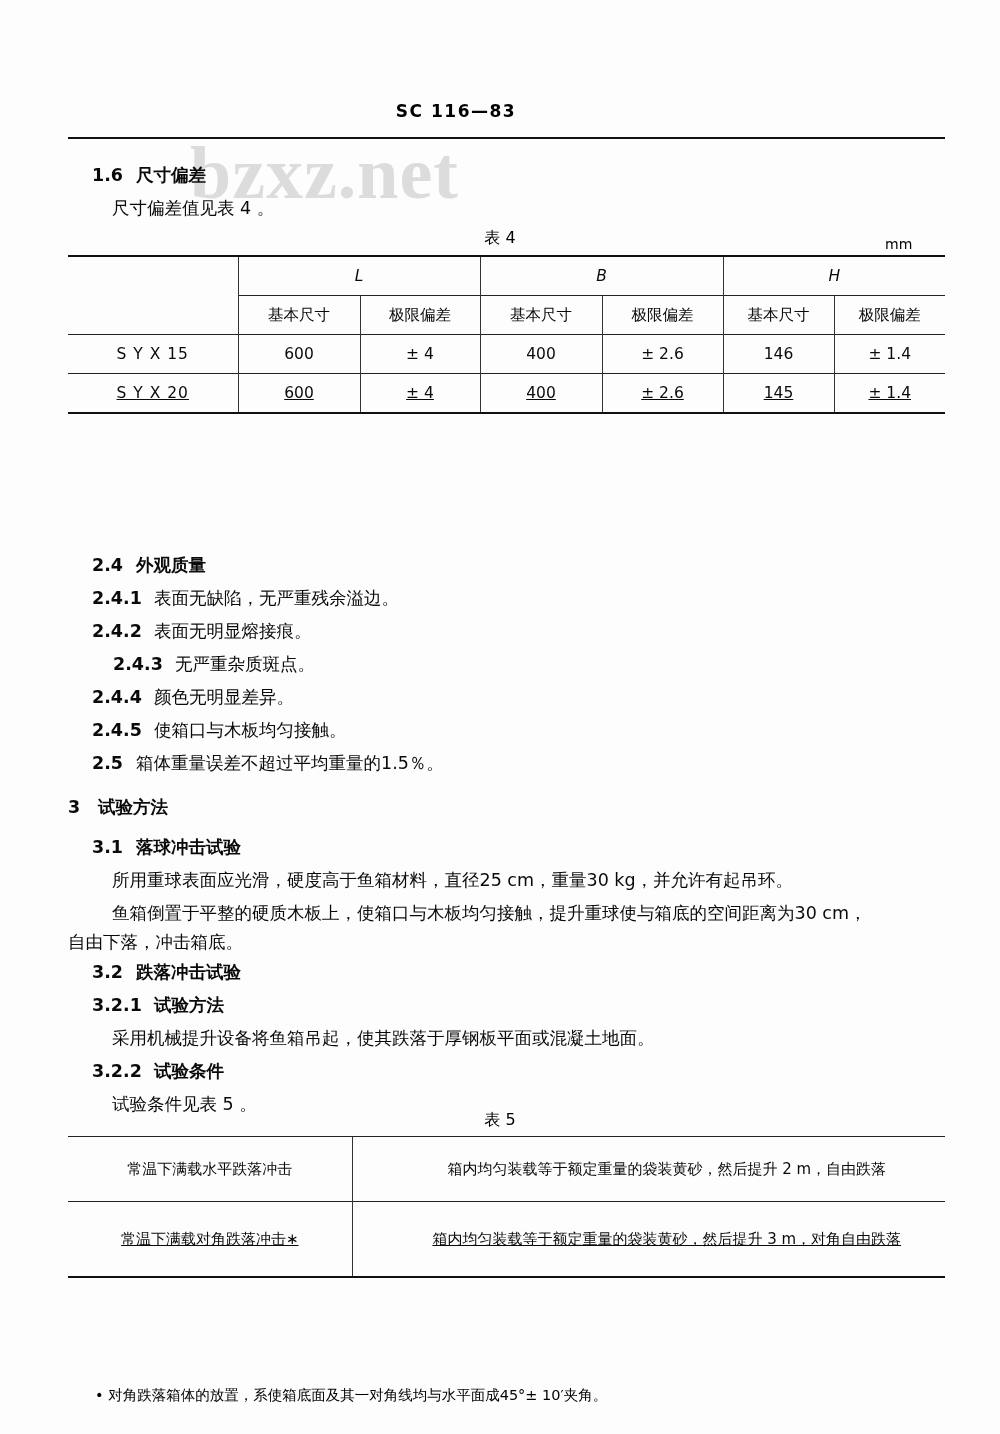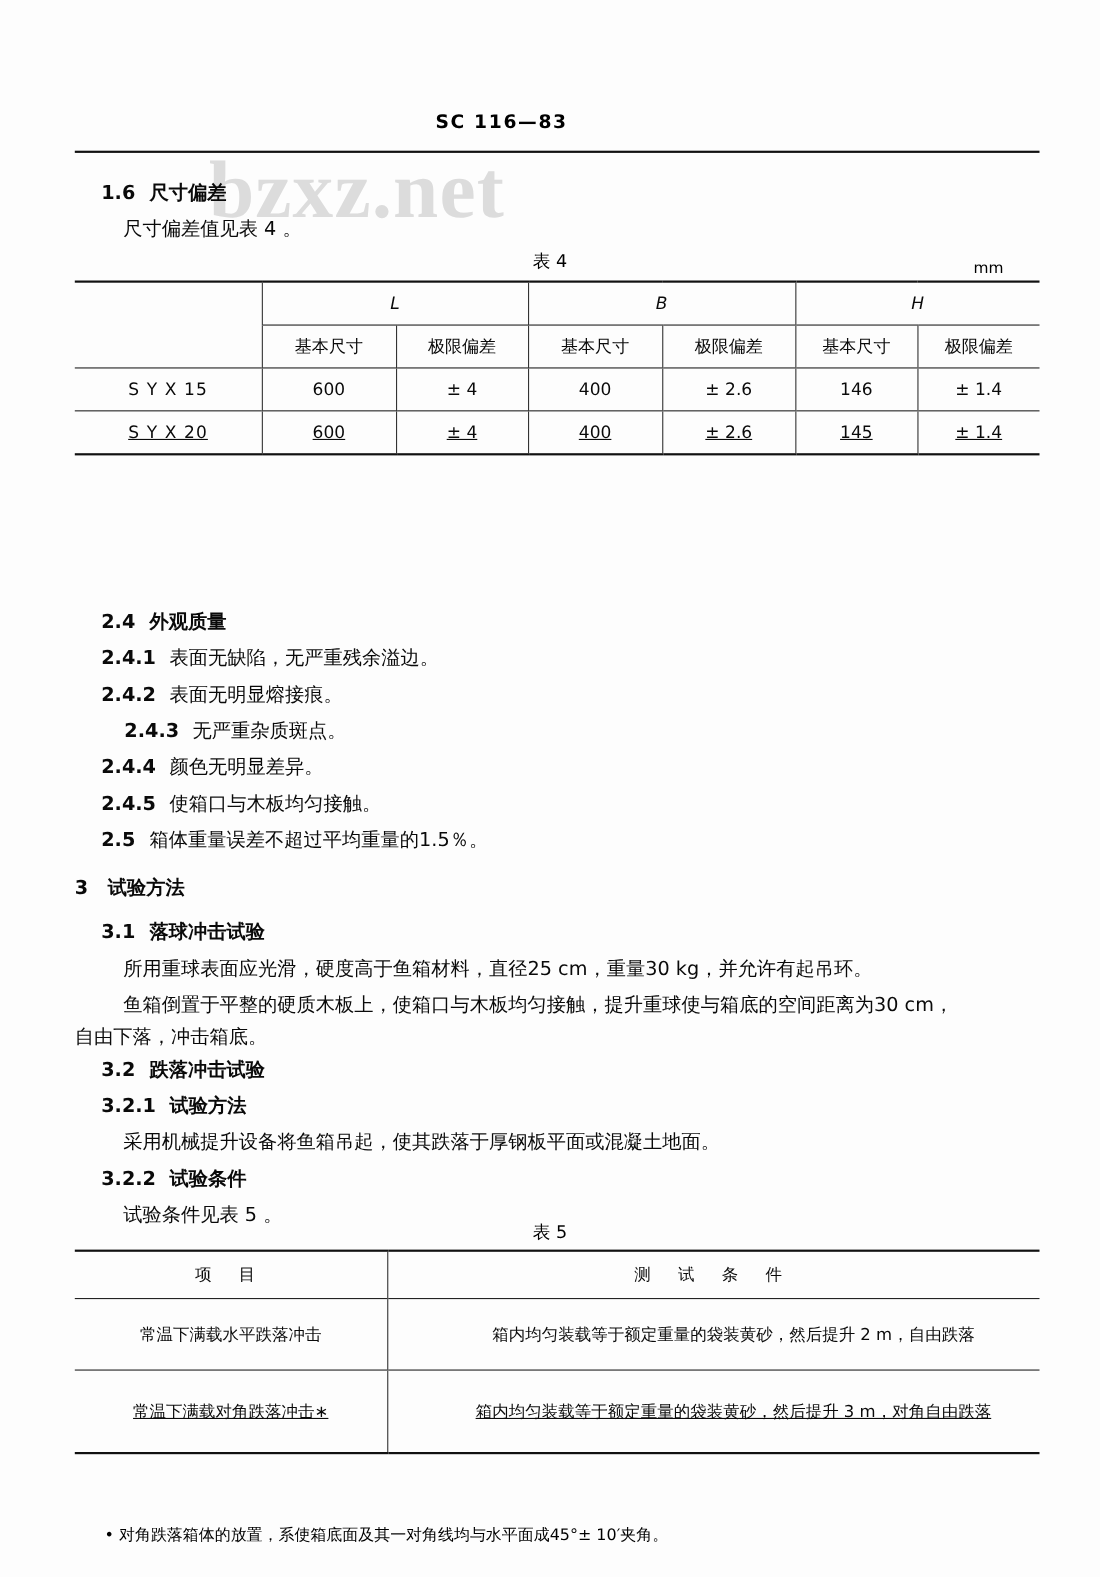--- a/index.html
+++ b/index.html
@@ -255,24 +255,20 @@
 
     <div class="tbl-cap" style="left:0; top:1110px; width:1000px; text-align:center;">表 5</div>
 
     <table id="table5" class="doc-table">
       <colgroup>
         <col style="width:284px">
         <col style="width:593px">
       </colgroup>
       <tbody>
         <tr>
-          <td class="rule-top t5-h" style="height:42px;">项      目</td>
-          <td class="rule-top vl t5-h" style="height:42px;">测  试  条  件</td>
-        </tr>
-        <tr>
           <td class="rule-thin t5-item">常温下满载水平跌落冲击</td>
           <td class="rule-thin vl t5-cond">箱内均匀装载等于额定重量的袋装黄砂，然后提升 2 m，自由跌落</td>
         </tr>
         <tr>
           <td class="rule-thin rule-bottom t5-item" style="height:74px;">常温下满载对角跌落冲击∗</td>
           <td class="rule-thin rule-bottom vl t5-cond" style="height:74px;">箱内均匀装载等于额定重量的袋装黄砂，然后提升 3 m，对角自由跌落</td>
         </tr>
       </tbody>
     </table>
 

